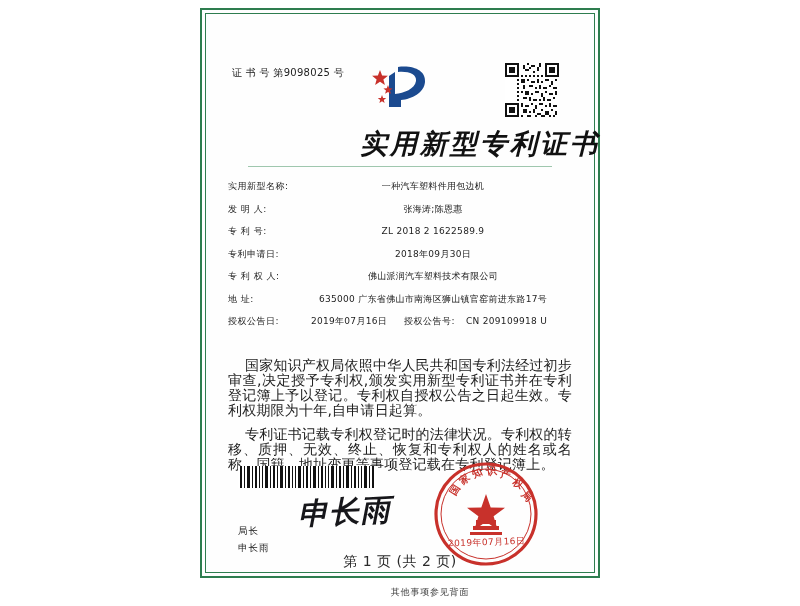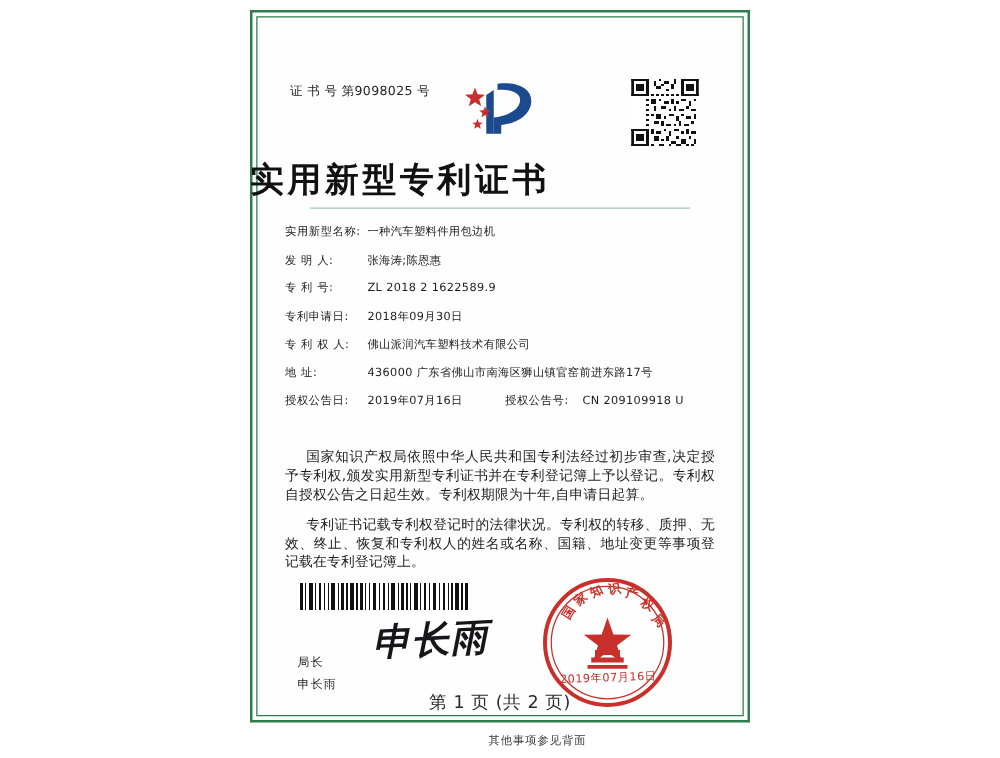--- a/index.html
+++ b/index.html
@@ -69,26 +69,27 @@
     background: #ffffff;
   }
   .qr svg { display: block; }
 
   
   .title {
     position: absolute;
     top: 118px;
     left: 0;
     width: 400px;
-    text-align: left;
+    text-align: right;
     font-family: "DejaVu Serif", serif;
     font-size: 27px;
     font-weight: bold;
     color: #111111;
     letter-spacing: 3px;
+    font-style: italic;
   }
   .title-rule {
     position: absolute;
     top: 158px;
     left: 48px;
     width: 304px;
     height: 1px;
     background: #9fc7ae;
   }
 
@@ -110,35 +111,36 @@
   .flabel {
     flex: 0 0 auto;
     width: 66px;
     letter-spacing: 0.5px;
     white-space: nowrap;
   }
   .fvalue {
     flex: 1 1 auto;
     letter-spacing: 0.3px;
     white-space: nowrap;
+    text-align: center;
   }
   .frow.two .fcol {
     display: flex;
     align-items: baseline;
   }
   .frow.two .fcol.left { width: 176px; }
   .frow.two .fcol.right .flabel { width: 62px; }
 
   
   .paras {
     position: absolute;
     left: 28px;
     top: 350px;
     width: 344px;
-    font-size: 11px;
+    font-size: 14px;
     line-height: 15px;
     color: #1d1d1d;
     text-align: justify;
     letter-spacing: 0.2px;
   }
   .paras p {
     margin: 0 0 9px 0;
     text-indent: 17px;
   }
 
@@ -358,21 +360,21 @@
       <div class="frow">
         <span class="flabel">专利申请日:</span>
         <span class="fvalue">2018年09月30日</span>
       </div>
       <div class="frow">
         <span class="flabel">专 利 权 人:</span>
         <span class="fvalue">佛山派润汽车塑料技术有限公司</span>
       </div>
       <div class="frow">
         <span class="flabel">地 址:</span>
-        <span class="fvalue">436000 广东省佛山市南海区狮山镇官窑前进东路17号</span>
+        <span class="fvalue">635000 广东省佛山市南海区狮山镇官窑前进东路17号</span>
       </div>
       <div class="frow two">
         <span class="fcol left">
           <span class="flabel">授权公告日:</span>
           <span class="fvalue">2019年07月16日</span>
         </span>
         <span class="fcol right">
           <span class="flabel">授权公告号:</span>
           <span class="fvalue">CN 209109918 U</span>
         </span>

